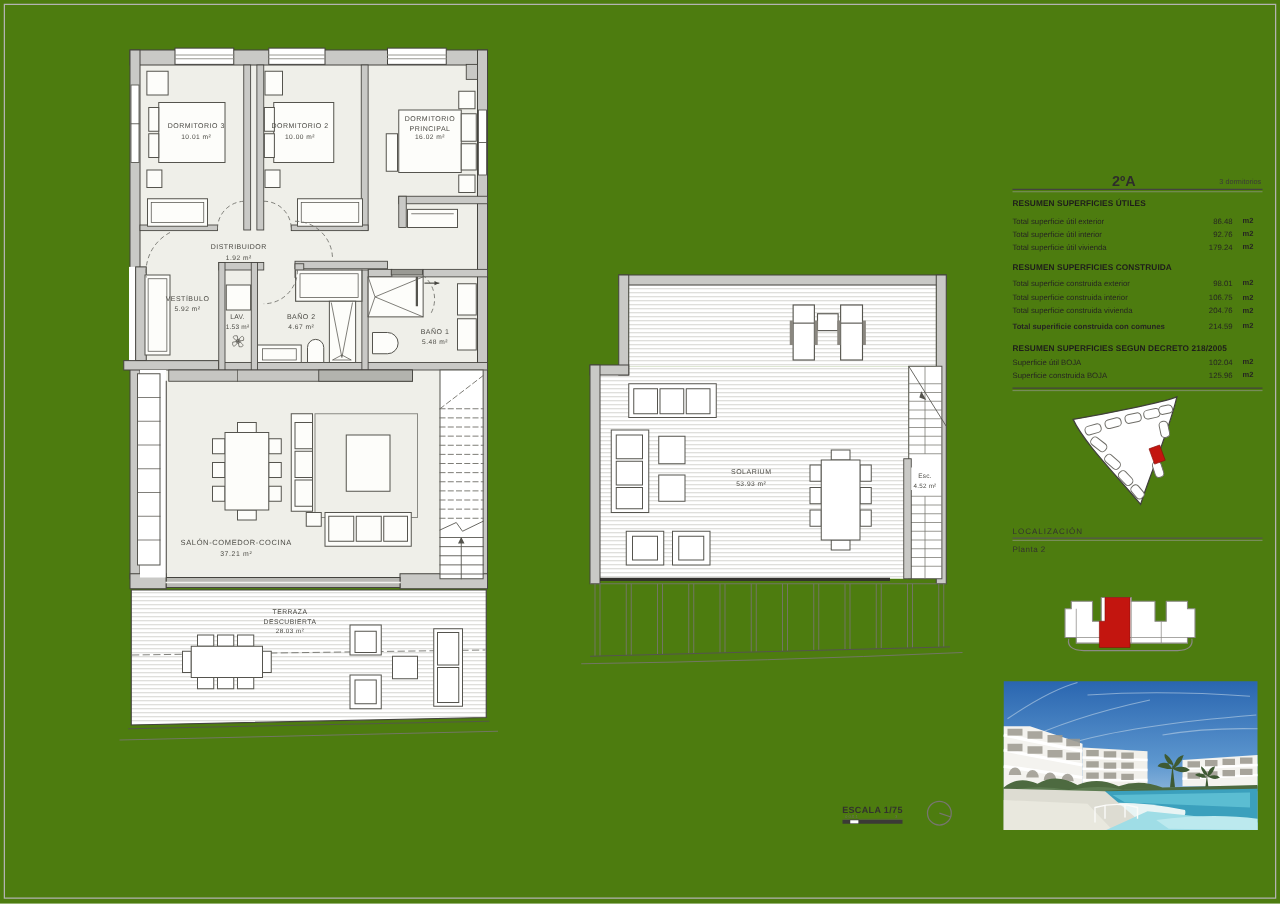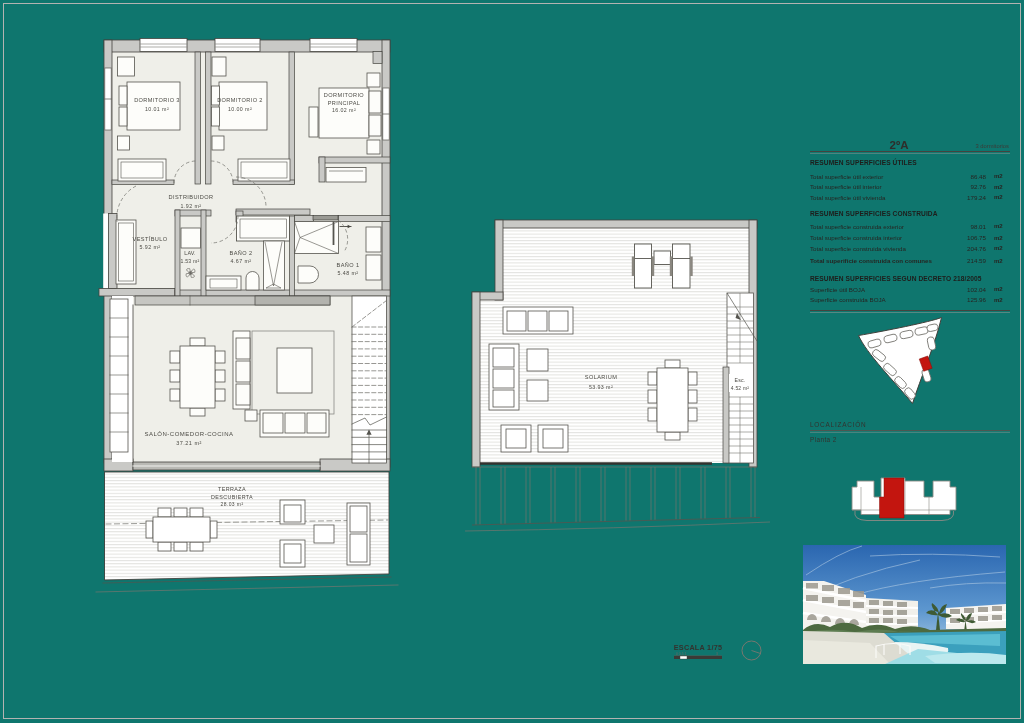--- a/index.html
+++ b/index.html
@@ -1,16 +1,16 @@
 <!DOCTYPE html>
 <html><head>
 <meta charset="utf-8">
 <style>
   html,body{margin:0;padding:0;background:#ffffff;}
-  #page{position:relative;width:1024px;height:723px;background:#0f766e;overflow:hidden;
+  #page{position:relative;width:1024px;height:723px;background:#4d7c0f;overflow:hidden;
         font-family:"Liberation Sans", sans-serif;}
   svg{position:absolute;left:0;top:0;}
   text{font-family:"Liberation Sans", sans-serif;}
 </style>
 </head>
 <body>
 <div id="page">
 <svg width="1024" height="723" viewBox="0 0 1024 723">
 <defs>
   <pattern id="deck" width="6" height="3.2" patternUnits="userSpaceOnUse">

